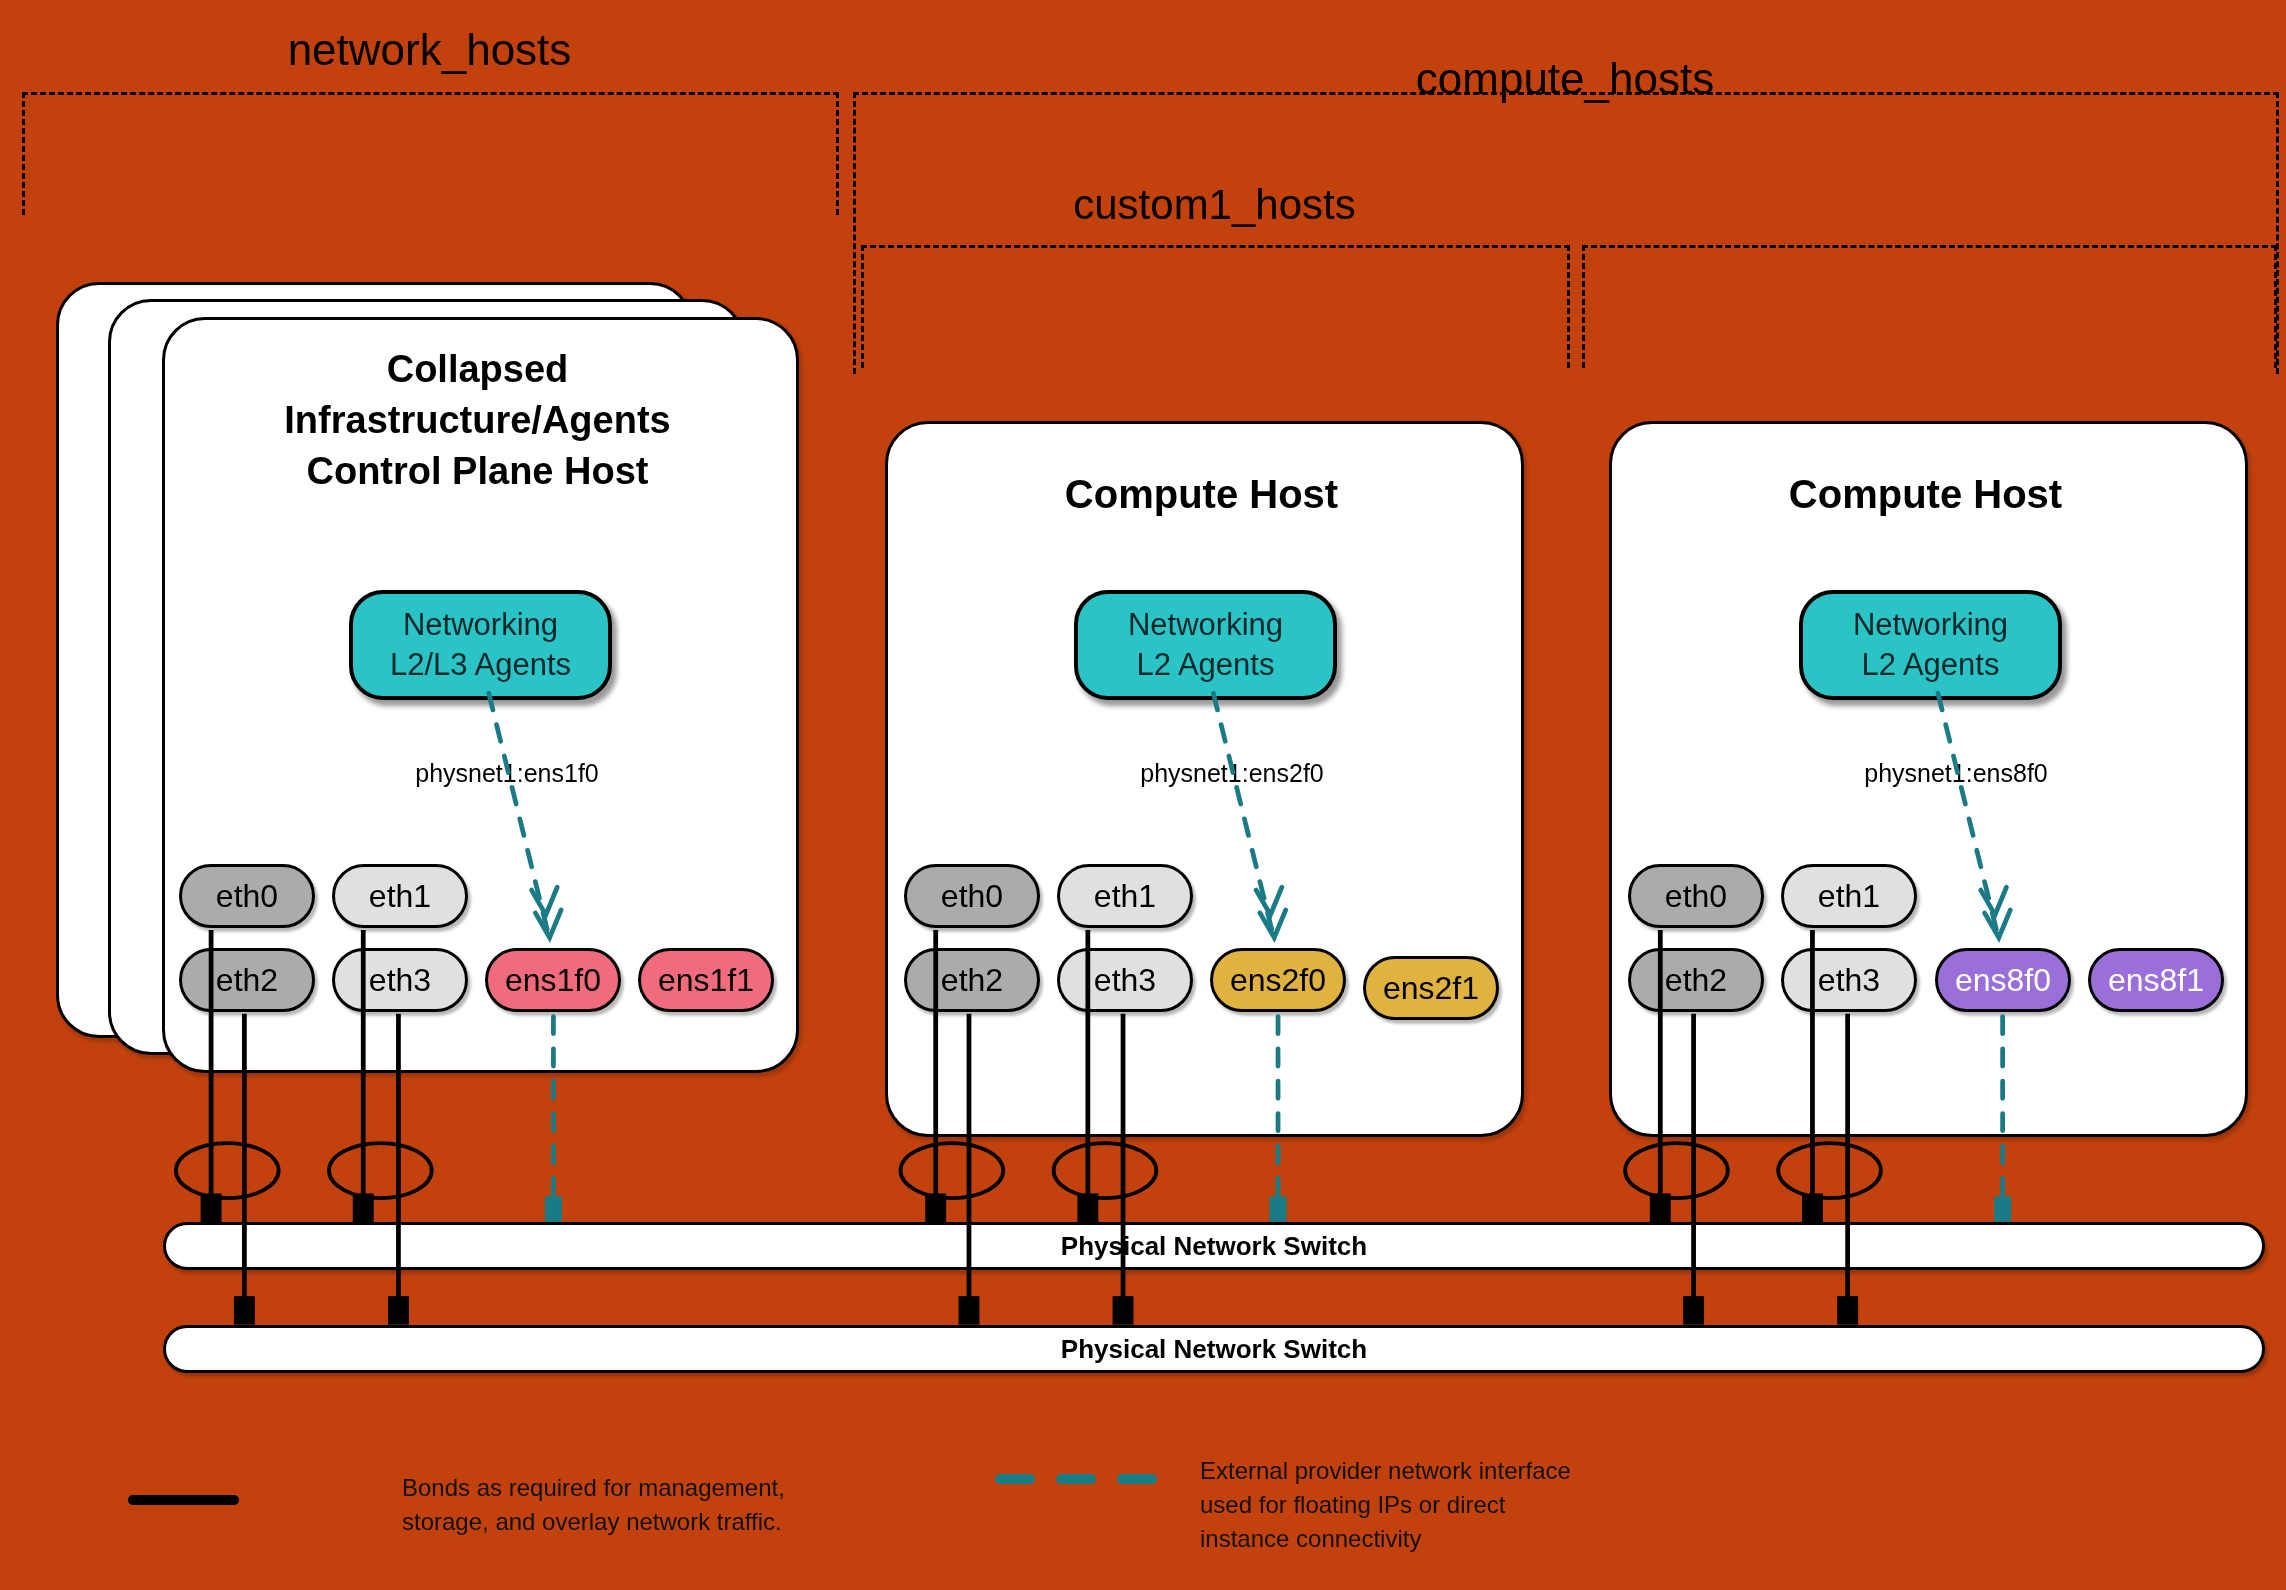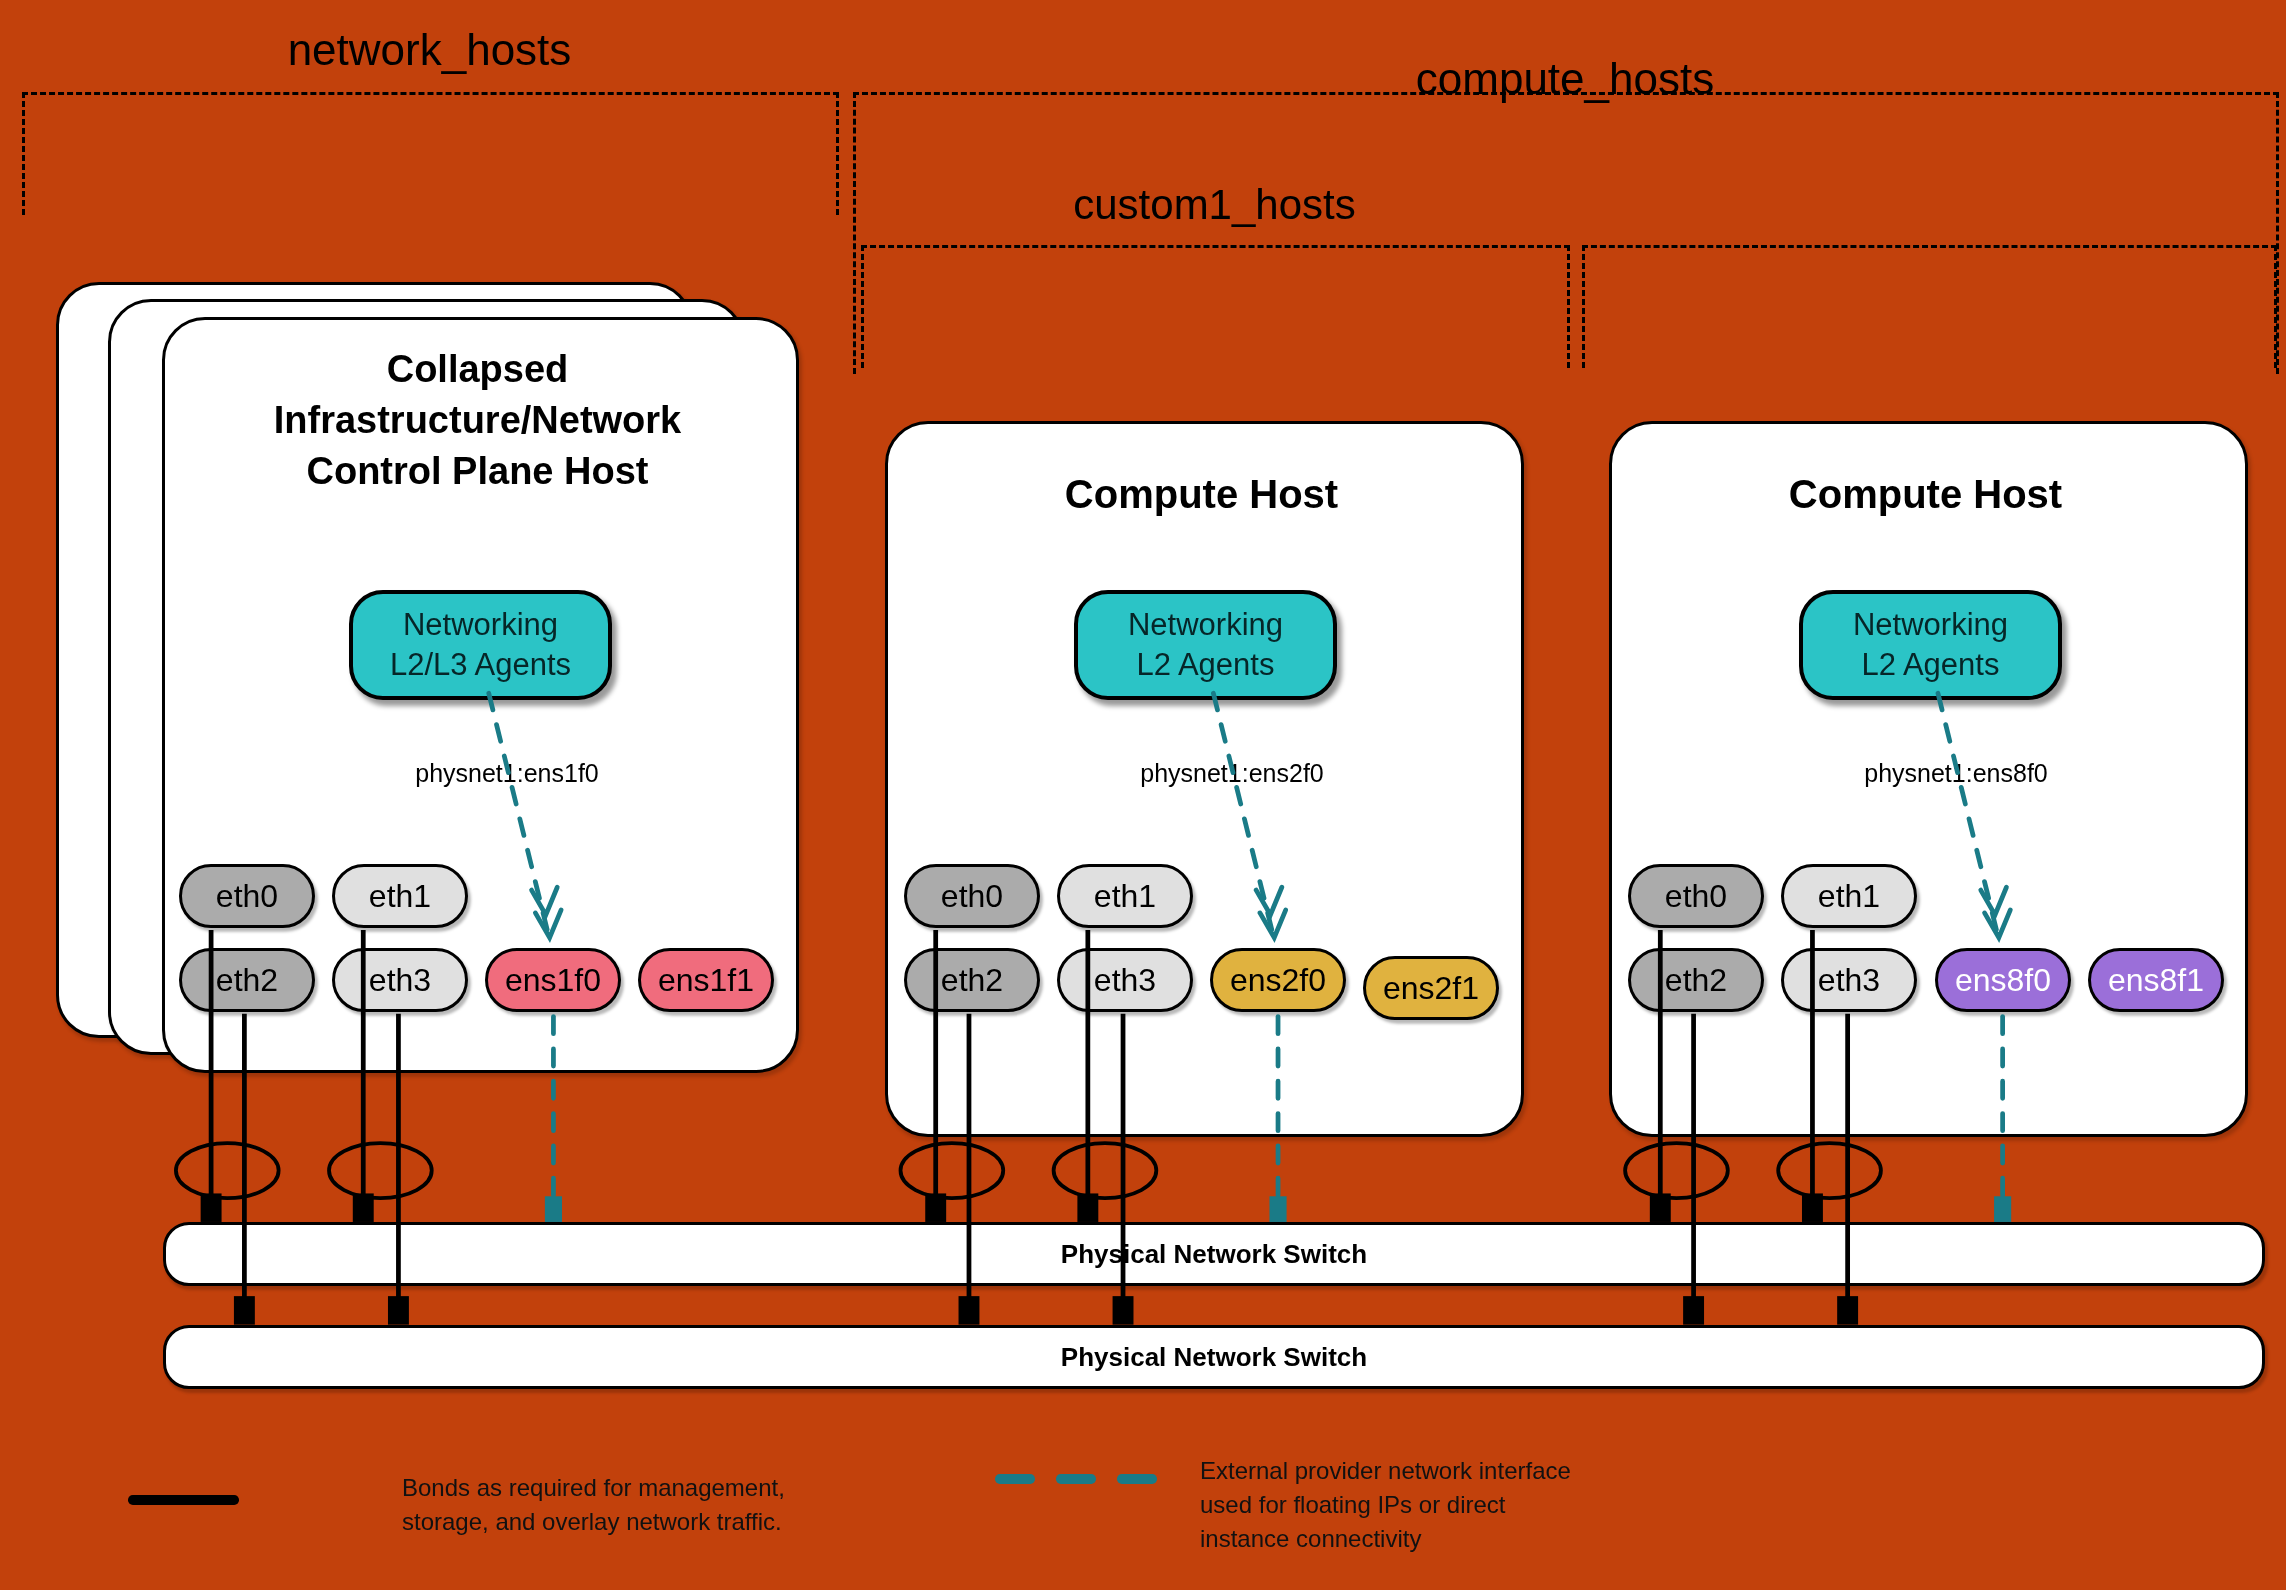--- a/index.html
+++ b/index.html
@@ -47,21 +47,21 @@
     box-shadow:2.9px 3.8px 2.9px rgba(0,0,0,0.28);box-sizing:border-box;
   }
   .nic.gray-dark{background:#ABABAB;}
   .nic.gray-light{background:#E0E0E0;}
   .nic.pink{background:#F06C7D;}
   .nic.gold{background:#E0B23F;}
   .nic.purple{background:#9B6FD9;color:#ffffff;}
 
   
   .switch-bar{
-    position:absolute;left:163px;width:2102px;height:64px;background:#fff;
+    position:absolute;left:163px;width:2102px;height:48px;background:#fff;
     border:3.8px solid #000;border-radius:26px;display:flex;align-items:center;justify-content:center;
     box-shadow:2.9px 3.8px 2.9px rgba(0,0,0,0.2);box-sizing:border-box;
   }
   .switch-bar .bar-label{font-size:26px;font-weight:700;color:#000;}
 
   
   .legend-bond-line{
     position:absolute;left:128px;top:1495px;width:111px;height:9.5px;border-radius:4.8px;background:#000;
   }
   .legend-dash{position:absolute;top:1474px;width:40px;height:9.5px;border-radius:4.8px;background:#1A7B87;}
@@ -86,21 +86,21 @@
   <div class="bracket" style="left:22px;top:92px;width:811px;height:120px;"></div>
   <div class="bracket" style="left:853px;top:92px;width:1420px;height:279px;"></div>
   <div class="bracket" style="left:861px;top:245px;width:703px;height:120px;"></div>
   <div class="bracket" style="left:1582px;top:245px;width:689px;height:120px;"></div>
 
   <div class="host-box z10" style="left:56px;top:282px;width:631px;height:750px;"></div>
   <div class="host-box z10" style="left:108px;top:299px;width:631px;height:750px;"></div>
   <div class="host-box z10" style="left:162px;top:317px;width:631px;height:750px;"></div>
   <div class="host-title three-line z20" style="left:181px;top:344px;width:593px;">
     <span>Collapsed</span>
-    <span>Infrastructure/Network</span>
+    <span>Infrastructure/Agents</span>
     <span>Control Plane Host</span>
   </div>
   <div class="agent-box z20" style="left:349px;top:590px;">
     <span>Networking</span>
     <span>L2/L3 Agents</span>
   </div>
   <div class="physnet z20" style="left:507px;top:759px;">physnet1:ens1f0</div>
   <div class="nic gray-dark z20" style="left:179px;top:864px;">eth0</div>
   <div class="nic gray-light z20" style="left:332px;top:864px;">eth1</div>
   <div class="nic gray-dark z20" style="left:179px;top:948px;">eth2</div>

